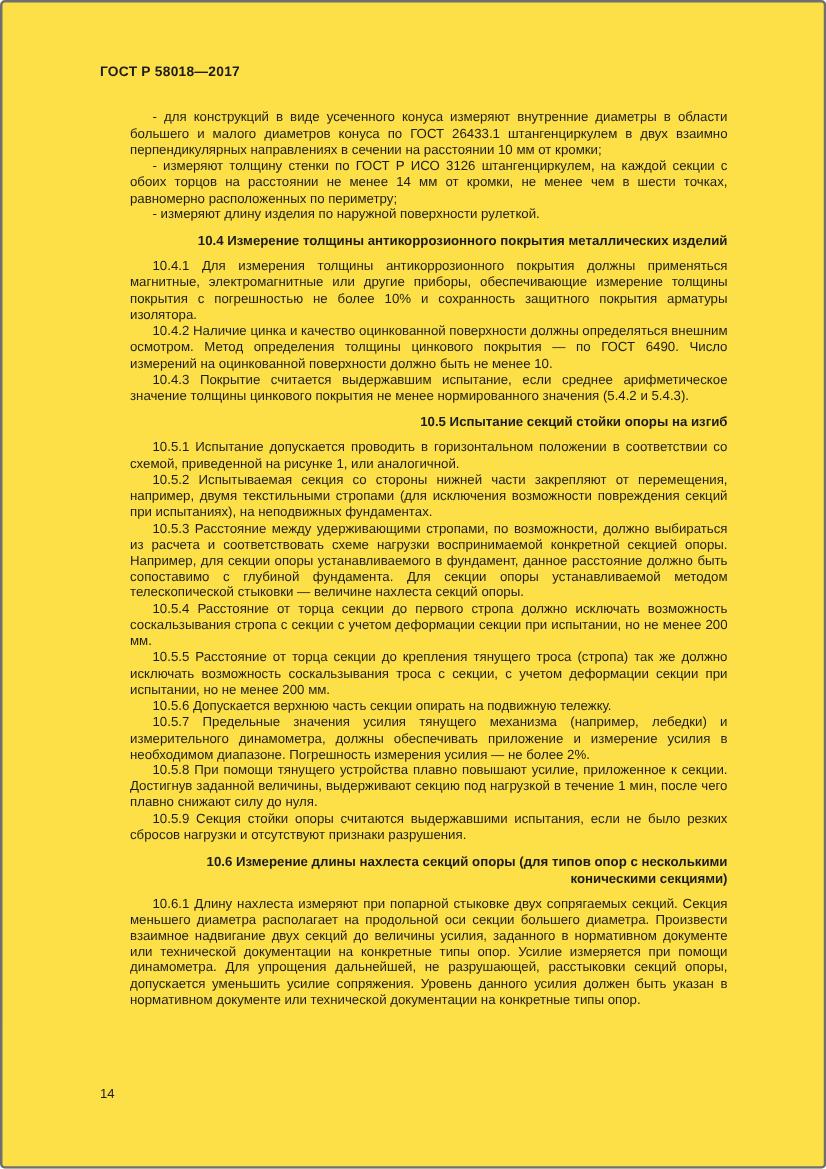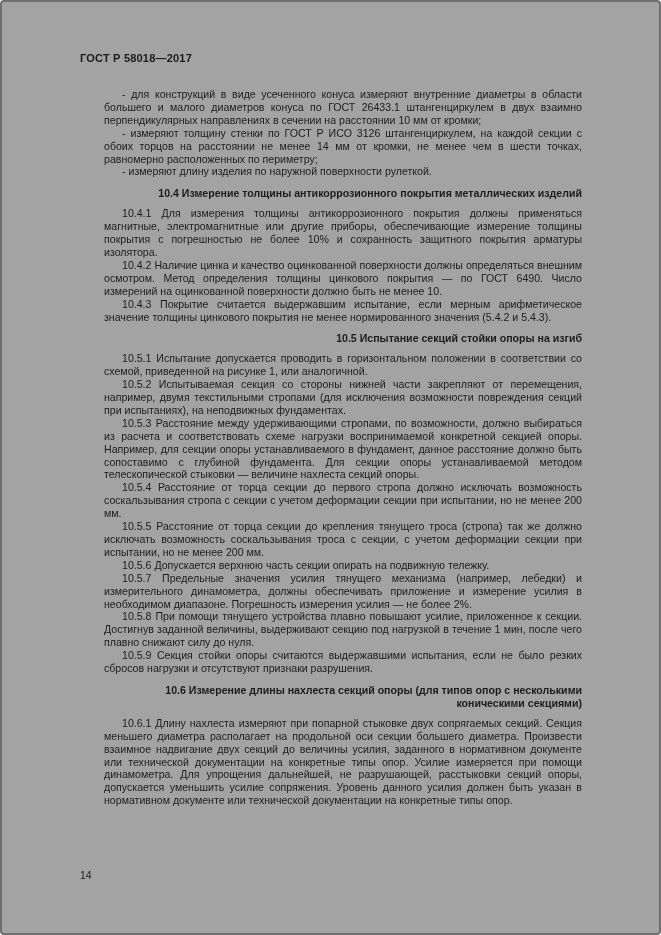--- a/index.html
+++ b/index.html
@@ -7,21 +7,21 @@
   body {
     width: 661px;
     height: 935px;
     font-family: "Liberation Sans", sans-serif;
     color: #1c1c1c;
   }
   .page {
     position: relative;
     width: 661px;
     height: 935px;
-    background: #a3a3a3;
+    background: #fde047;
     border: 2px solid #6f6f6f;
     border-radius: 4px;
     padding: 50px 77px 0 78px;
     overflow: hidden;
   }
   .doc-header {
     font-size: 11px;
     font-weight: bold;
     letter-spacing: 0.2px;
     margin-bottom: 24px;
@@ -55,21 +55,21 @@
 
   <div class="doc-header">ГОСТ Р 58018—2017</div>
 
   <div class="doc-body">
     <p class="para">- для конструкций в виде усеченного конуса измеряют внутренние диаметры в области большего и малого диаметров конуса по ГОСТ 26433.1 штангенциркулем в двух взаимно перпендикулярных направлениях в сечении на расстоянии 10 мм от кромки;</p>
     <p class="para">- измеряют толщину стенки по ГОСТ Р ИСО 3126 штангенциркулем, на каждой секции с обоих торцов на расстоянии не менее 14 мм от кромки, не менее чем в шести точках, равномерно расположенных по периметру;</p>
     <p class="para">- измеряют длину изделия по наружной поверхности рулеткой.</p>
     <p class="heading">10.4 Измерение толщины антикоррозионного покрытия металлических изделий</p>
     <p class="para">10.4.1 Для измерения толщины антикоррозионного покрытия должны применяться магнитные, электромагнитные или другие приборы, обеспечивающие измерение толщины покрытия с погрешностью не более 10% и сохранность защитного покрытия арматуры изолятора.</p>
     <p class="para">10.4.2 Наличие цинка и качество оцинкованной поверхности должны определяться внешним осмотром. Метод определения толщины цинкового покрытия — по ГОСТ 6490. Число измерений на оцинкованной поверхности должно быть не менее 10.</p>
-    <p class="para">10.4.3 Покрытие считается выдержавшим испытание, если мерным арифметическое значение толщины цинкового покрытия не менее нормированного значения (5.4.2 и 5.4.3).</p>
+    <p class="para">10.4.3 Покрытие считается выдержавшим испытание, если среднее арифметическое значение толщины цинкового покрытия не менее нормированного значения (5.4.2 и 5.4.3).</p>
     <p class="heading">10.5 Испытание секций стойки опоры на изгиб</p>
     <p class="para">10.5.1 Испытание допускается проводить в горизонтальном положении в соответствии со схемой, приведенной на рисунке 1, или аналогичной.</p>
     <p class="para">10.5.2 Испытываемая секция со стороны нижней части закрепляют от перемещения, например, двумя текстильными стропами (для исключения возможности повреждения секций при испытаниях), на неподвижных фундаментах.</p>
     <p class="para">10.5.3 Расстояние между удерживающими стропами, по возможности, должно выбираться из расчета и соответствовать схеме нагрузки воспринимаемой конкретной секцией опоры. Например, для секции опоры устанавливаемого в фундамент, данное расстояние должно быть сопоставимо с глубиной фундамента. Для секции опоры устанавливаемой методом телескопической стыковки — величине нахлеста секций опоры.</p>
     <p class="para">10.5.4 Расстояние от торца секции до первого стропа должно исключать возможность соскальзывания стропа с секции с учетом деформации секции при испытании, но не менее 200 мм.</p>
     <p class="para">10.5.5 Расстояние от торца секции до крепления тянущего троса (стропа) так же должно исключать возможность соскальзывания троса с секции, с учетом деформации секции при испытании, но не менее 200 мм.</p>
     <p class="para">10.5.6 Допускается верхнюю часть секции опирать на подвижную тележку.</p>
     <p class="para">10.5.7 Предельные значения усилия тянущего механизма (например, лебедки) и измерительного динамометра, должны обеспечивать приложение и измерение усилия в необходимом диапазоне. Погрешность измерения усилия — не более 2%.</p>
     <p class="para">10.5.8 При помощи тянущего устройства плавно повышают усилие, приложенное к секции. Достигнув заданной величины, выдерживают секцию под нагрузкой в течение 1 мин, после чего плавно снижают силу до нуля.</p>
     <p class="para">10.5.9 Секция стойки опоры считаются выдержавшими испытания, если не было резких сбросов нагрузки и отсутствуют признаки разрушения.</p>

